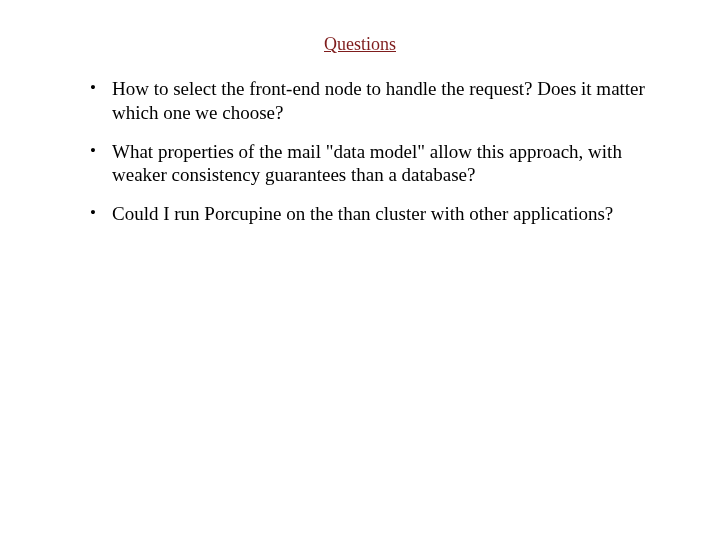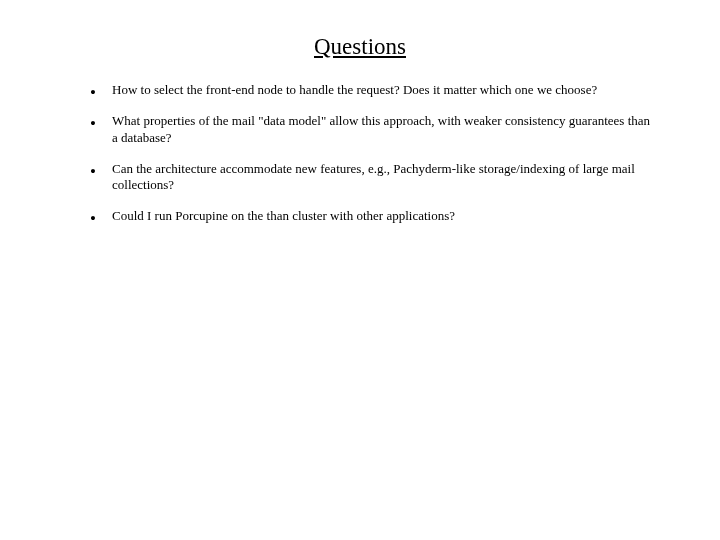--- a/index.html
+++ b/index.html
@@ -14,38 +14,38 @@
     overflow: hidden;
   }
   .slide {
     width: 720px;
     height: 540px;
     position: relative;
     box-sizing: border-box;
   }
   .title {
     text-align: center;
-    font-size: 23px;
-    color: #000000;
+    font-size: 18px;
+    color: #7f1d1d;
     text-decoration: underline;
     margin-top: 34px;
     margin-bottom: 22px;
     font-weight: normal;
   }
   .body {
     padding: 0 70px 0 86px;
   }
   ul.bullets {
     list-style: none;
     margin: 0;
     padding: 0;
   }
   ul.bullets > li {
     position: relative;
-    font-size: 13px;
+    font-size: 19px;
     line-height: 1.25;
     margin-bottom: 15px;
     padding-left: 26px;
   }
   ul.bullets > li::before {
     content: "•";
     position: absolute;
     left: 4px;
     top: 0;
     font-size: 17px;
@@ -68,21 +68,20 @@
 </head>
 <body>
 
 <div class="slide">
   <h1 class="title">Questions</h1>
 
   <div class="body">
     <ul class="bullets">
       <li><span>How to select the front-end node to handle the request?   Does it matter which one we choose?</span></li>
       <li><span>What properties of the mail "data model" allow this approach, with weaker consistency guarantees than a database?</span></li>
-      <li><span>Can the architecture accommodate new features, e.g., Pachyderm-like storage/indexing of large mail collections?</span></li>
       <li><span>Could I run Porcupine on the than cluster with other applications?</span></li>
     </ul>
   </div>
 
   <div class="footer">
     <span class="duke">DUKE</span>
     
   </div>
 </div>
 

